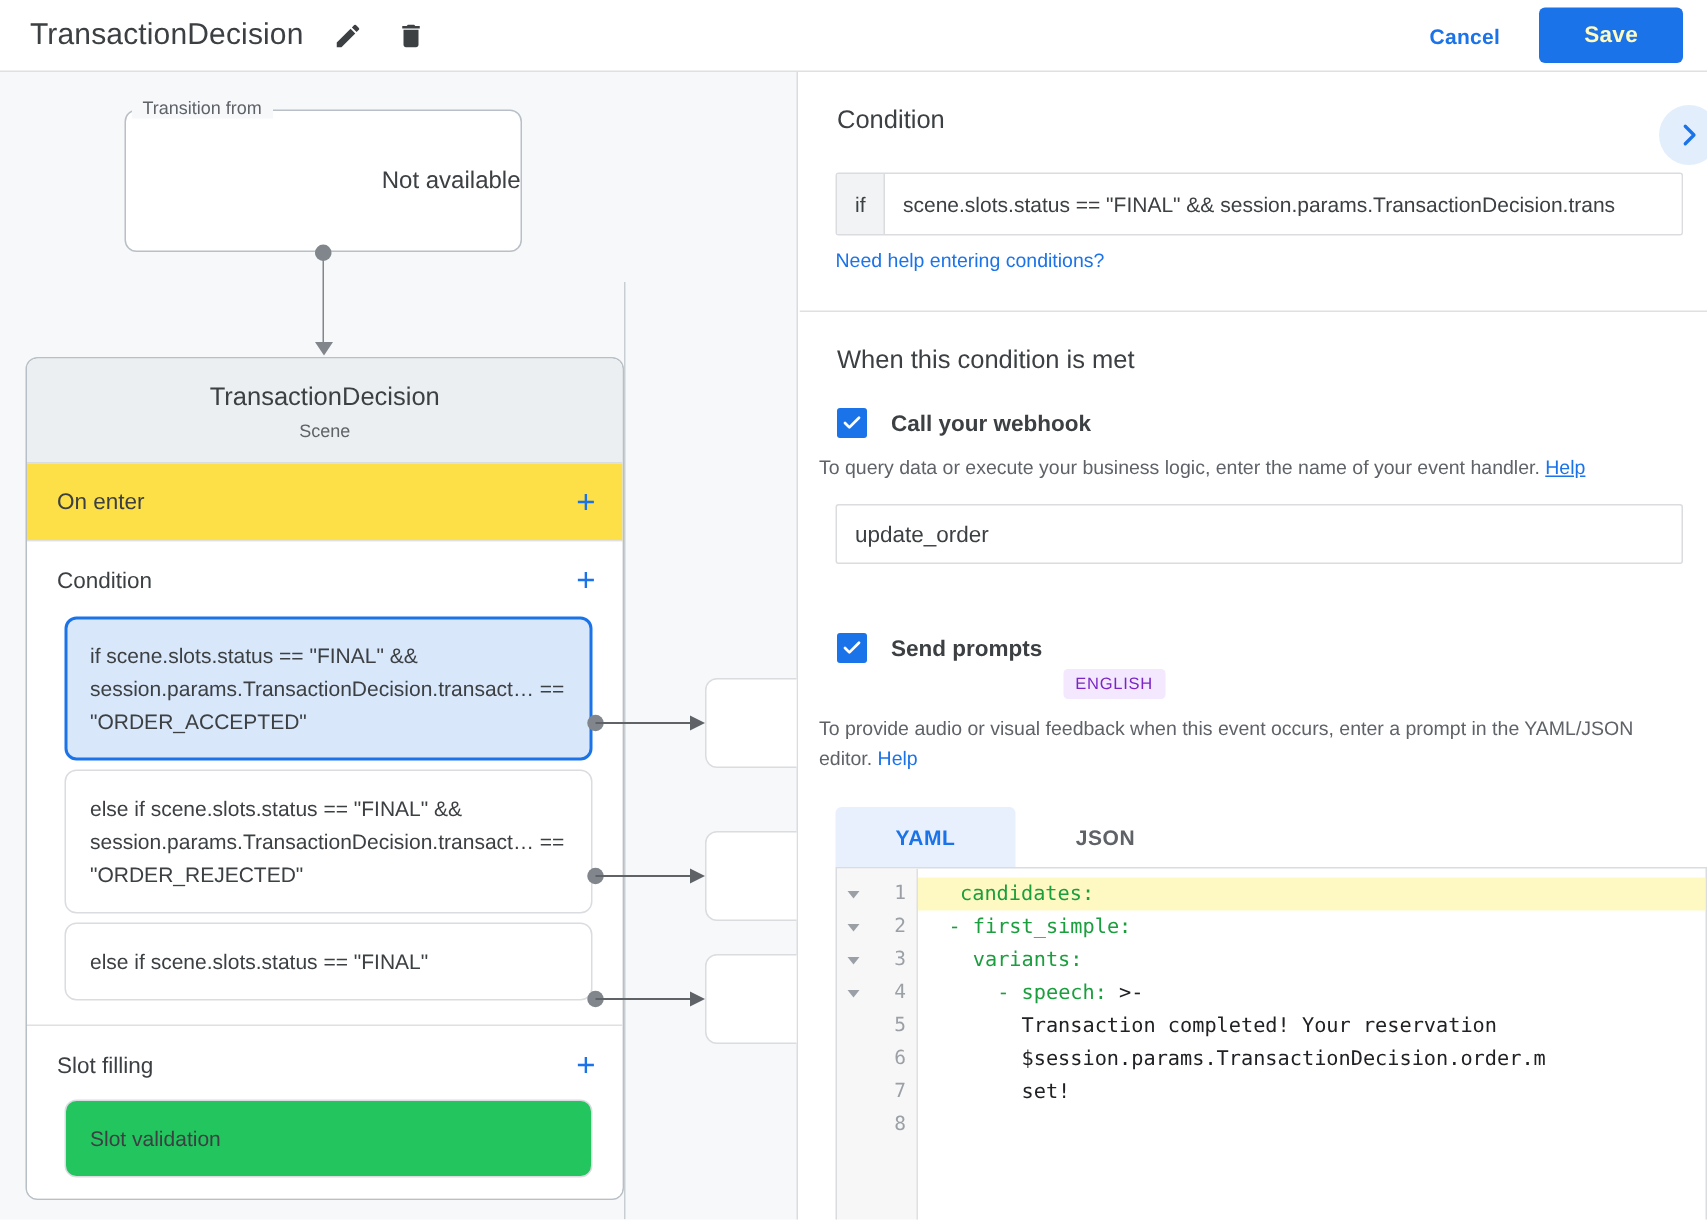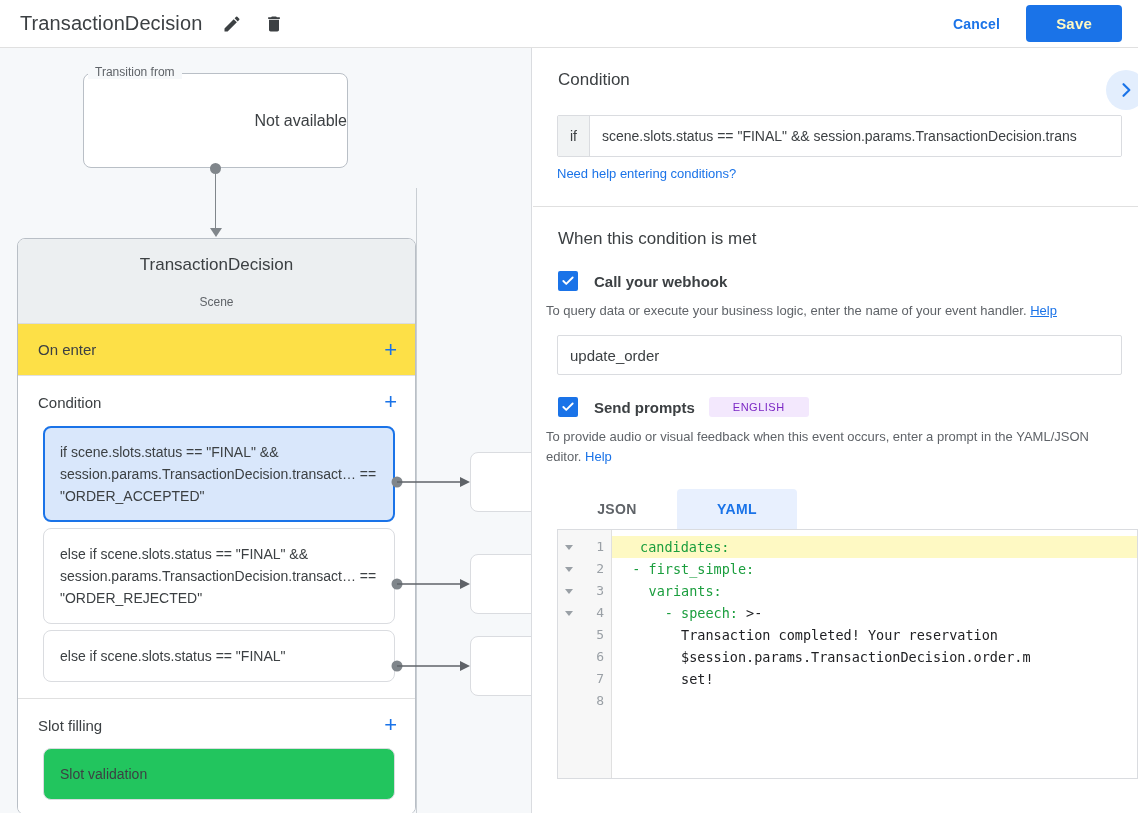--- a/index.html
+++ b/index.html
@@ -131,21 +131,21 @@
     background: #ffffff;
     overflow: hidden;
   }
   #scene-header {
     background: #eceff1;
     padding: 16px 0 14px 0;
     text-align: center;
     border-bottom: 1px solid #dadce0;
   }
   #scene-name { font-size: 17px; color: #3c4043; }
-  #scene-subtitle { font-size: 12px; color: #5f6368; margin-top: 20px; text-align: center; }
+  #scene-subtitle { font-size: 12px; color: #5f6368; margin-top: 5px; text-align: center; }
 
   .section-row {
     display: flex; align-items: center;
     justify-content: space-between;
     padding: 0 18px 0 20px;
     height: 52px;
     border-bottom: 1px solid #e0e0e0;
     background: #fde047;
   }
   .section-label { font-size: 15px; color: #3c4043; }
@@ -289,22 +289,23 @@
     font-size: 15px;
     font-weight: bold;
     color: #3c4043;
   }
   #english-badge {
     margin-left: 14px;
     background: #f3e8fd;
     color: #7b26c4;
     font-size: 11px;
     letter-spacing: 0.5px;
-    padding: 4px 24px;
+    padding: 4px 8px;
     border-radius: 3px;
+    margin-top: 48px;
   }
   .helper-text {
     margin: 10px 16px 0 13px;
     font-size: 13px;
     color: #5f6368;
     line-height: 20px;
   }
   .inline-link {
     color: #1a73e8;
     text-decoration: underline;
@@ -536,22 +537,22 @@
         </svg>
       </span>
       <span class="check-label">Send prompts</span>
       <span id="english-badge">ENGLISH</span>
     </div>
     <div class="helper-text">
       <span>To provide audio or visual feedback when this event occurs, enter a prompt in the YAML/JSON editor. </span><span class="inline-link nounder">Help</span>
     </div>
 
     <div id="editor-tabs">
+      <div class="ed-tab active">YAML</div>
       <div class="ed-tab">JSON</div>
-      <div class="ed-tab active">YAML</div>
     </div>
 
     <div id="editor">
       <div id="fold-gutter">
           <div class="fold-cell">
             <span class="fold-tri"></span>
           </div>
           <div class="fold-cell">
             <span class="fold-tri"></span>
           </div>

